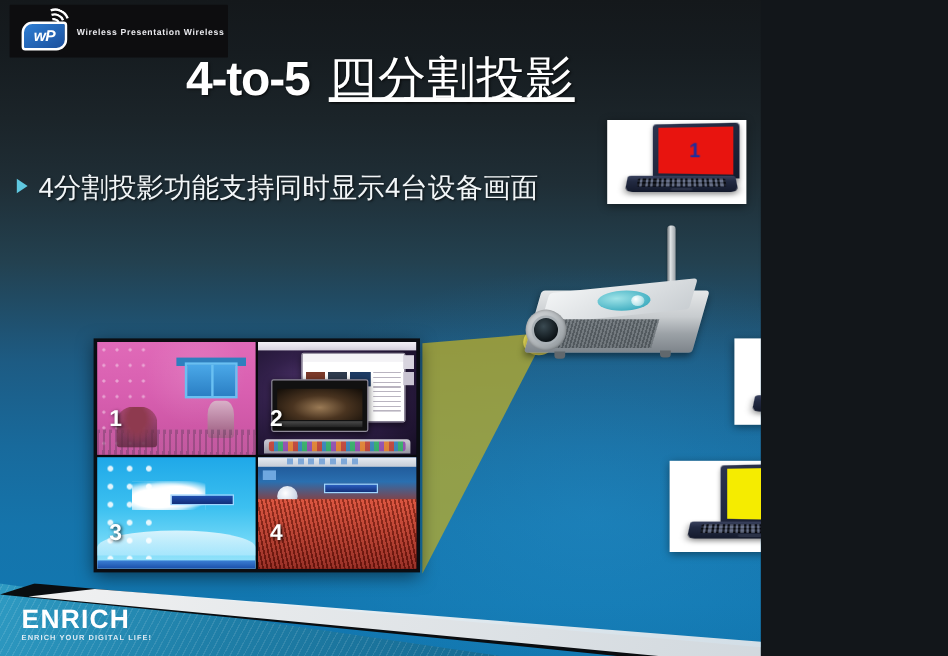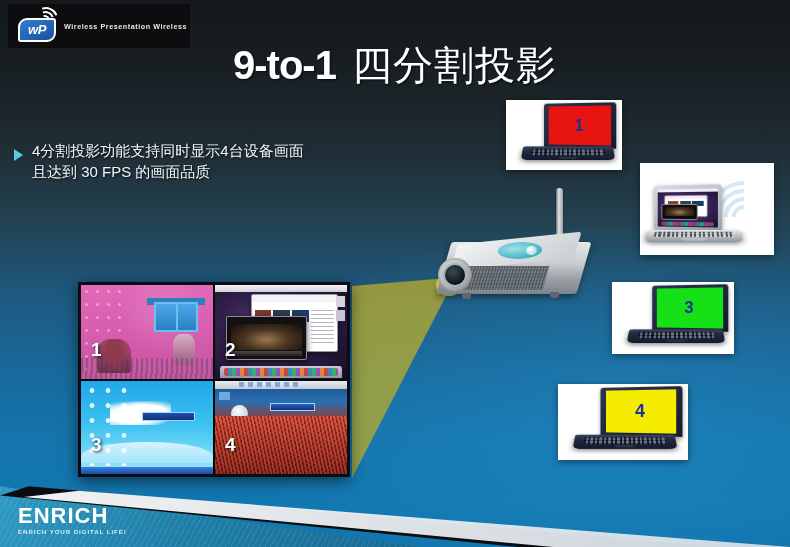--- a/index.html
+++ b/index.html
@@ -4,21 +4,21 @@
 <style>
   * { box-sizing: border-box; margin: 0; padding: 0; }
   body {
     width: 790px; height: 547px;
     font-family: "Liberation Sans", sans-serif;
     overflow: hidden;
     background: #12161a;
   }
   .slide {
     position: relative;
-    width: 790px; height: 547px;
+    width: 634px; height: 547px;
     overflow: hidden;
     background:
       linear-gradient(to bottom,
         #14181b 0%,
         #161c20 8%,
         #1b2429 18%,
         #1f2e36 28%,
         #234150 40%,
         #1d5b83 55%,
         #186a9c 68%,
@@ -86,39 +86,39 @@
   .title {
     position: absolute; left: 0; right: 0; top: 38px;
     text-align: center;
     color: #ffffff;
     font-size: 40px;
     font-weight: normal;
     letter-spacing: 1px;
     text-shadow: 1px 1px 2px rgba(0,0,0,.75);
   }
   .title .en { font-weight: 600; letter-spacing: -1px; }
-  .title .cn { margin-left: 16px; }
+  .title .cn { margin-left: 16px; text-decoration: underline; }
 
   
   .bullet {
     position: absolute; left: 14px; top: 140px;
     width: 480px;
     display: flex;
     color: #f2f6f8;
   }
   .bullet-marker {
     flex: none;
     width: 0; height: 0;
     border-left: 9px solid #5fc8e0;
     border-top: 6.5px solid transparent;
     border-bottom: 6.5px solid transparent;
     margin-top: 9px; margin-right: 9px;
   }
   .bullet-text {
-    font-size: 15px;
+    font-size: 23px;
     line-height: 1.42;
     text-shadow: 1px 1px 2px rgba(0,0,0,.7);
   }
 
   
   .beam {
     position: absolute; left: 0; top: 0;
     width: 790px; height: 547px;
     pointer-events: none;
   }
@@ -553,28 +553,27 @@
       <div class="wp-badge">
         <span>wP</span>
       </div>
     </div>
     <div class="wp-text">
       <div class="wp-tag">Wireless Presentation Wireless</div>
     </div>
   </div>
 
   <div class="title">
-    <span class="en">9-to-1</span><span class="cn">四分割投影</span>
+    <span class="en">4-to-5</span><span class="cn">四分割投影</span>
   </div>
 
   <div class="bullet">
     <div class="bullet-marker"></div>
     <div class="bullet-text">
       <div>4分割投影功能支持同时显示4台设备画面</div>
-      <div>且达到 30 FPS 的画面品质</div>
     </div>
   </div>
 
   <svg class="beam" viewBox="0 0 790 547">
     <polygon points="448,278 352,286 352,478 448,292" fill="#b5aa2e" fill-opacity="0.78"></polygon>
     <ellipse cx="449" cy="285" rx="13" ry="11" fill="#f3e45a" fill-opacity="0.9"></ellipse>
   </svg>
 
   <div class="projector">
     <div class="proj-antenna"></div>

